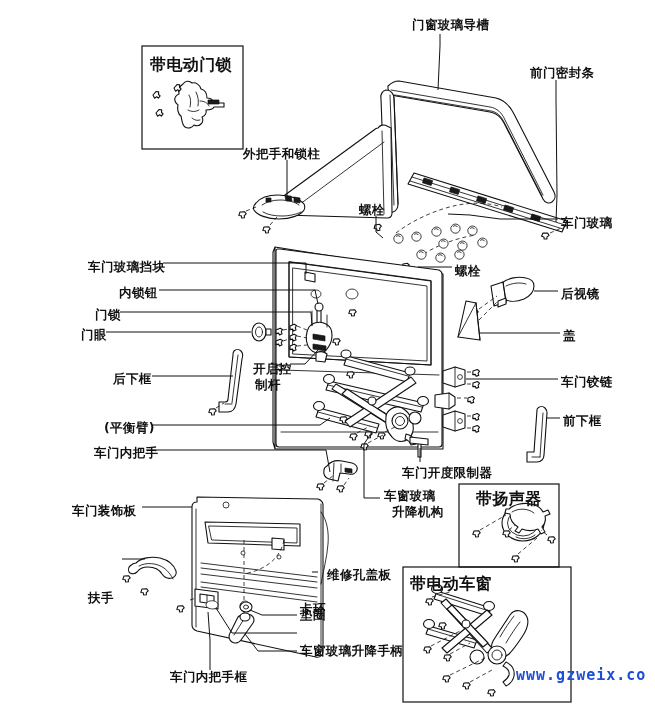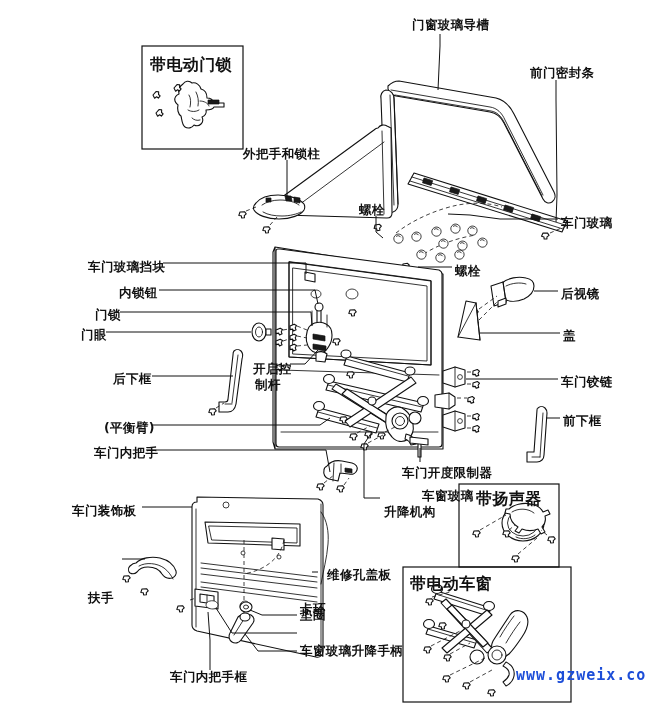--- a/index.html
+++ b/index.html
@@ -517,22 +517,22 @@
   <div class="lbl" style="left:81px;top:328px;">门眼</div>
   <div class="lbl" style="left:563px;top:329px;">盖</div>
   <div class="lbl" style="left:113px;top:372px;">后下框</div>
   <div class="lbl" style="left:253px;top:362px;">开启控</div>
   <div class="lbl" style="left:243px;top:378px;padding-left:12px;">制杆</div>
   <div class="lbl" style="left:561px;top:375px;">车门铰链</div>
   <div class="lbl" style="left:563px;top:414px;">前下框</div>
   <div class="lbl" style="left:104px;top:421px;">(平衡臂)</div>
   <div class="lbl" style="left:94px;top:446px;">车门内把手</div>
   <div class="lbl" style="left:402px;top:466px;">车门开度限制器</div>
-  <div class="lbl" style="left:384px;top:489px;margin-left:38px;">车窗玻璃</div>
-  <div class="lbl" style="left:384px;top:505px;">升降机构</div>
+  <div class="lbl" style="left:384px;top:489px;">车窗玻璃</div>
+  <div class="lbl" style="left:392px;top:505px;">升降机构</div>
   <div class="lbl" style="left:72px;top:504px;">车门装饰板</div>
   <div class="lbl" style="left:88px;top:556px;margin-top:35px;">扶手</div>
   <div class="lbl" style="left:320px;top:568px;margin-left:7px;">维修孔盖板</div>
   <div class="lbl" style="left:300px;top:608px;">垫圈</div>
   <div class="lbl" style="left:300px;top:602px;">卡环</div>
   <div class="lbl" style="left:300px;top:644px;">车窗玻璃升降手柄</div>
   <div class="lbl" style="left:170px;top:670px;">车门内把手框</div>
 
   <div class="boxlbl" style="left:150px;top:55px;">带电动门锁</div>
   <div class="boxlbl" style="left:476px;top:489px;">带扬声器</div>

